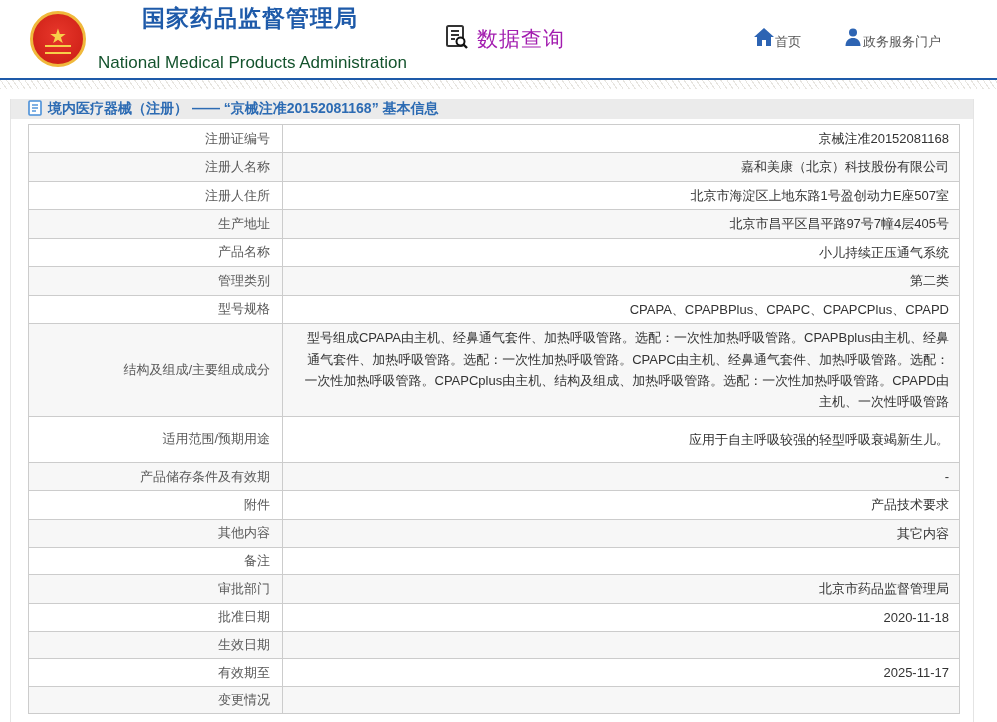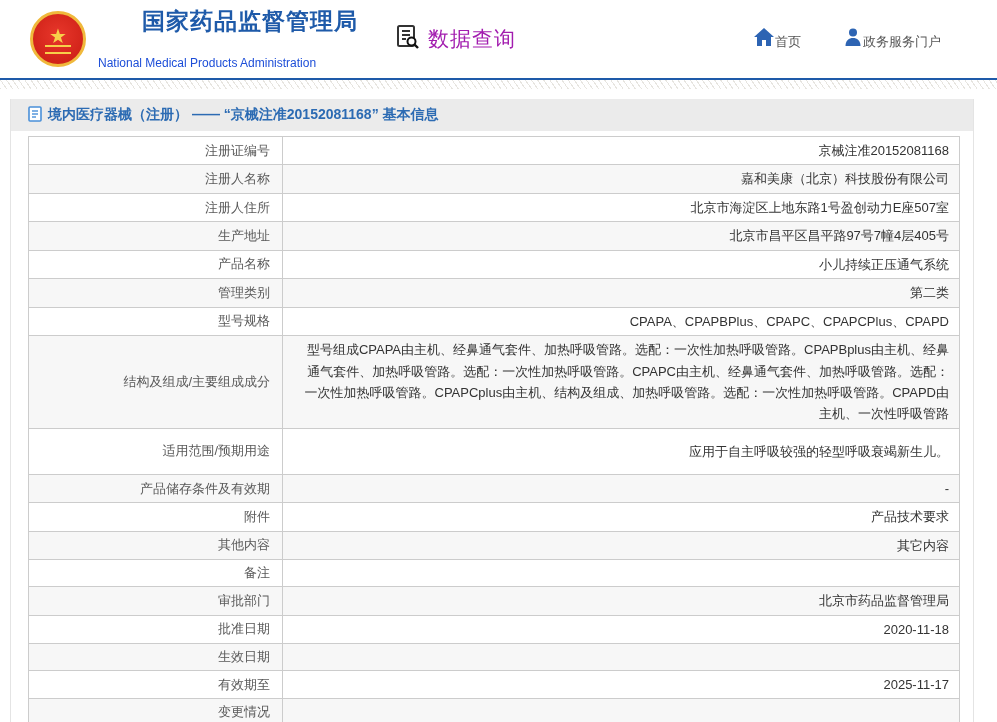--- a/index.html
+++ b/index.html
@@ -34,21 +34,21 @@
     width: 26px; height: 9px;
     border-top: 2px solid #f7d04a;
     border-bottom: 2px solid #f7d04a;
   }
   .brand-text { margin-left: 12px; }
   .brand-cn {
     color: #1e5aa9; font-size: 23px; font-weight: bold; letter-spacing: 1px;
     line-height: 1.2;
     margin-left: 44px;
   }
-  .brand-en { color: #1d4ed8; font-size: 12px; margin-top: 20px; }
+  .brand-en { color: #14532d; font-size: 17px; margin-top: 20px; }
 
   .data-query {
     display: flex; align-items: center;
     margin-left: 36px;
     color: #a21caf;
     font-size: 21px;
     letter-spacing: 1px;
     cursor: pointer;
   }
   .data-query svg { margin-right: 6px; }
@@ -75,21 +75,21 @@
   }
 
   
   .content {
     margin: 10px 23px 0 10px;
     background: #ffffff;
     border: 1px solid #e4e4e4;
     border-top: none;
   }
   .page-title-bar {
-    height: 32px;
+    height: 20px;
     background: #ebebeb;
     display: flex; align-items: center;
     padding-left: 17px;
     color: #2c6bb3;
     font-size: 14px;
     font-weight: bold;
   }
   .page-title-bar svg { margin-right: 6px; flex: 0 0 auto; }
 
   

